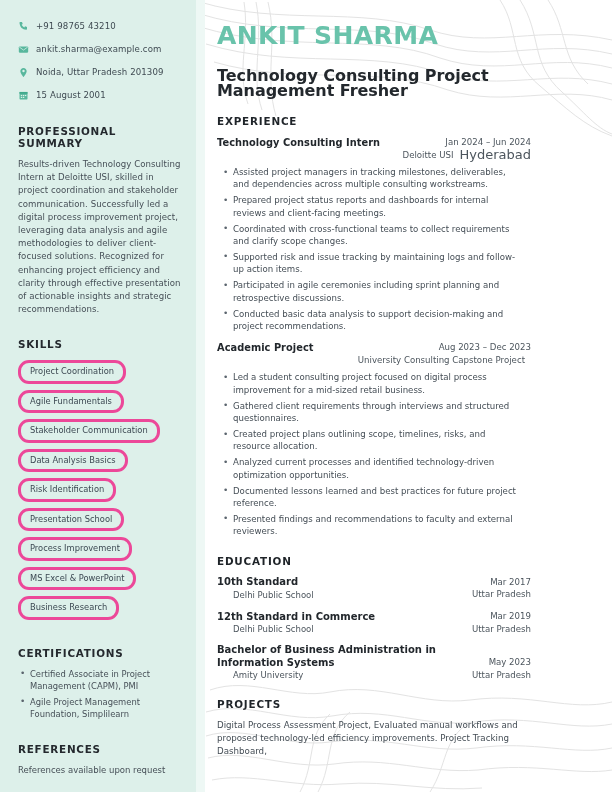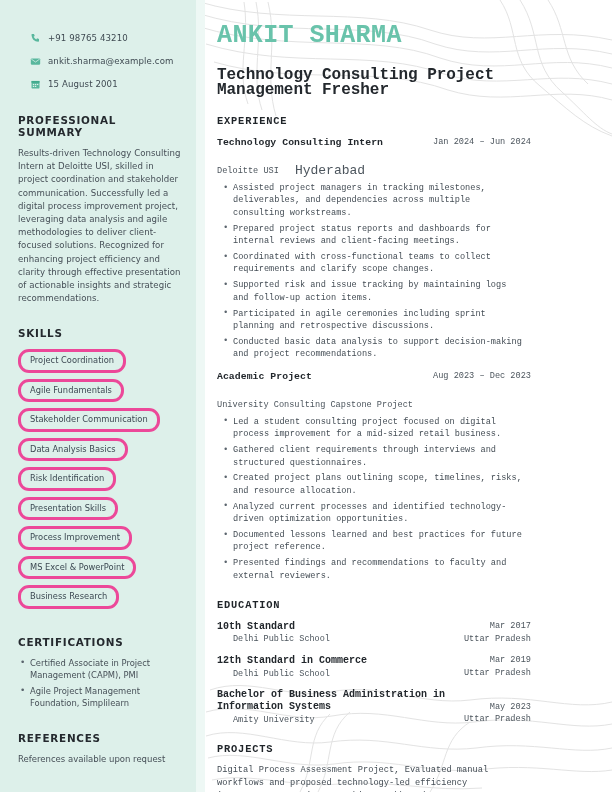--- a/index.html
+++ b/index.html
@@ -39,21 +39,21 @@
   }
   #sidebar-gutter {
     position: absolute;
     left: 196px; top: 0;
     width: 9px;
     height: 792px;
     background: #eef8f5;
     z-index: 2;
   }
   .contact-list {
-    margin: 12px;
+    margin: 0;
     padding: 0;
     list-style: none;
   }
   .contact-row {
     display: flex;
     align-items: flex-start;
     margin-bottom: 9px;
     gap: 7px;
   }
   .contact-icon {
@@ -132,21 +132,20 @@
   }
   
   #main {
     position: absolute;
     left: 205px; top: 0;
     width: 338px;
     height: 792px;
     z-index: 3;
     box-sizing: border-box;
     padding: 22px 12px 0 12px;
-    font-family: Liberation Mono, monospace;
   }
   #full-name {
     font-size: 25px;
     font-weight: bold;
     color: #69c3ab;
     letter-spacing: 0.4px;
     line-height: 28px;
     margin: 0;
   }
   #job-title {
@@ -180,24 +179,24 @@
   }
   .entry-date {
     font-size: 8.6px;
     color: #4c555d;
     line-height: 13px;
     white-space: nowrap;
     text-align: right;
   }
   .entry-sub {
     display: flex;
-    justify-content: flex-start;
+    justify-content: flex-end;
     align-items: flex-start;
-    gap: 16px;
-    margin-top: 16px;
+    gap: 6px;
+    margin-top: 0px;
   }
   .entry-org {
     font-size: 8.6px;
     color: #4c555d;
     line-height: 12px;
   }
   .entry-loc {
     font-size: 13px;
     color: #4c555d;
     line-height: 12px;
@@ -308,20 +307,29 @@
           <svg viewBox="0 0 16 16" width="11" height="11">
             <rect x="1.2" y="3.6" width="13.6" height="9" rx="1.2" fill="#58b79d"></rect>
             <path d="M1.8 4.4l6.2 4.4 6.2-4.4" fill="none" stroke="#ddf0ea" stroke-width="1.1"></path>
           </svg>
         </span>
         <span class="contact-text">ankit.sharma@example.com</span>
       </li>
       <li class="contact-row">
         <span class="contact-icon">
           <svg viewBox="0 0 16 16" width="11" height="11">
+            <path fill="#58b79d" d="M8 1.3c-2.6 0-4.6 2-4.6 4.6C3.4 9.4 8 14.7 8 14.7s4.6-5.3 4.6-8.8c0-2.6-2-4.6-4.6-4.6z"></path>
+            <circle cx="8" cy="5.8" r="1.7" fill="#ddf0ea"></circle>
+          </svg>
+        </span>
+        <span class="contact-text">Noida, Uttar Pradesh 201309</span>
+      </li>
+      <li class="contact-row">
+        <span class="contact-icon">
+          <svg viewBox="0 0 16 16" width="11" height="11">
             <rect x="2.2" y="2.8" width="11.6" height="11" rx="1" fill="#58b79d"></rect>
             <rect x="2.2" y="2.8" width="11.6" height="2.6" fill="#3fa98c"></rect>
             <rect x="4.1" y="7.1" width="2" height="1.7" fill="#ddf0ea"></rect>
             <rect x="7.1" y="7.1" width="2" height="1.7" fill="#ddf0ea"></rect>
             <rect x="10.1" y="7.1" width="2" height="1.7" fill="#ddf0ea"></rect>
             <rect x="4.1" y="9.9" width="2" height="1.7" fill="#ddf0ea"></rect>
             <rect x="7.1" y="9.9" width="2" height="1.7" fill="#ddf0ea"></rect>
           </svg>
         </span>
         <span class="contact-text">15 August 2001</span>
@@ -331,21 +339,21 @@
     <h2 class="side-heading">PROFESSIONAL SUMMARY</h2>
     <p id="summary-text">Results-driven Technology Consulting Intern at Deloitte USI, skilled in project coordination and stakeholder communication. Successfully led a digital process improvement project, leveraging data analysis and agile methodologies to deliver client-focused solutions. Recognized for enhancing project efficiency and clarity through effective presentation of actionable insights and strategic recommendations.</p>
 
     <h2 class="side-heading">SKILLS</h2>
     <ul class="skill-chips">
       <li><span class="skill-chip">Project Coordination</span></li>
       <li><span class="skill-chip">Agile Fundamentals</span></li>
       <li><span class="skill-chip">Stakeholder Communication</span></li>
       <li><span class="skill-chip">Data Analysis Basics</span></li>
       <li><span class="skill-chip">Risk Identification</span></li>
-      <li><span class="skill-chip">Presentation Skills</span></li>
+      <li><span class="skill-chip">Presentation School</span></li>
       <li><span class="skill-chip">Process Improvement</span></li>
       <li><span class="skill-chip">MS Excel &amp; PowerPoint</span></li>
       <li><span class="skill-chip">Business Research</span></li>
     </ul>
 
     <h2 class="side-heading">CERTIFICATIONS</h2>
     <ul class="cert-list">
       <li class="cert-item">Certified Associate in Project Management (CAPM), PMI</li>
       <li class="cert-item">Agile Project Management Foundation, Simplilearn</li>
     </ul>

